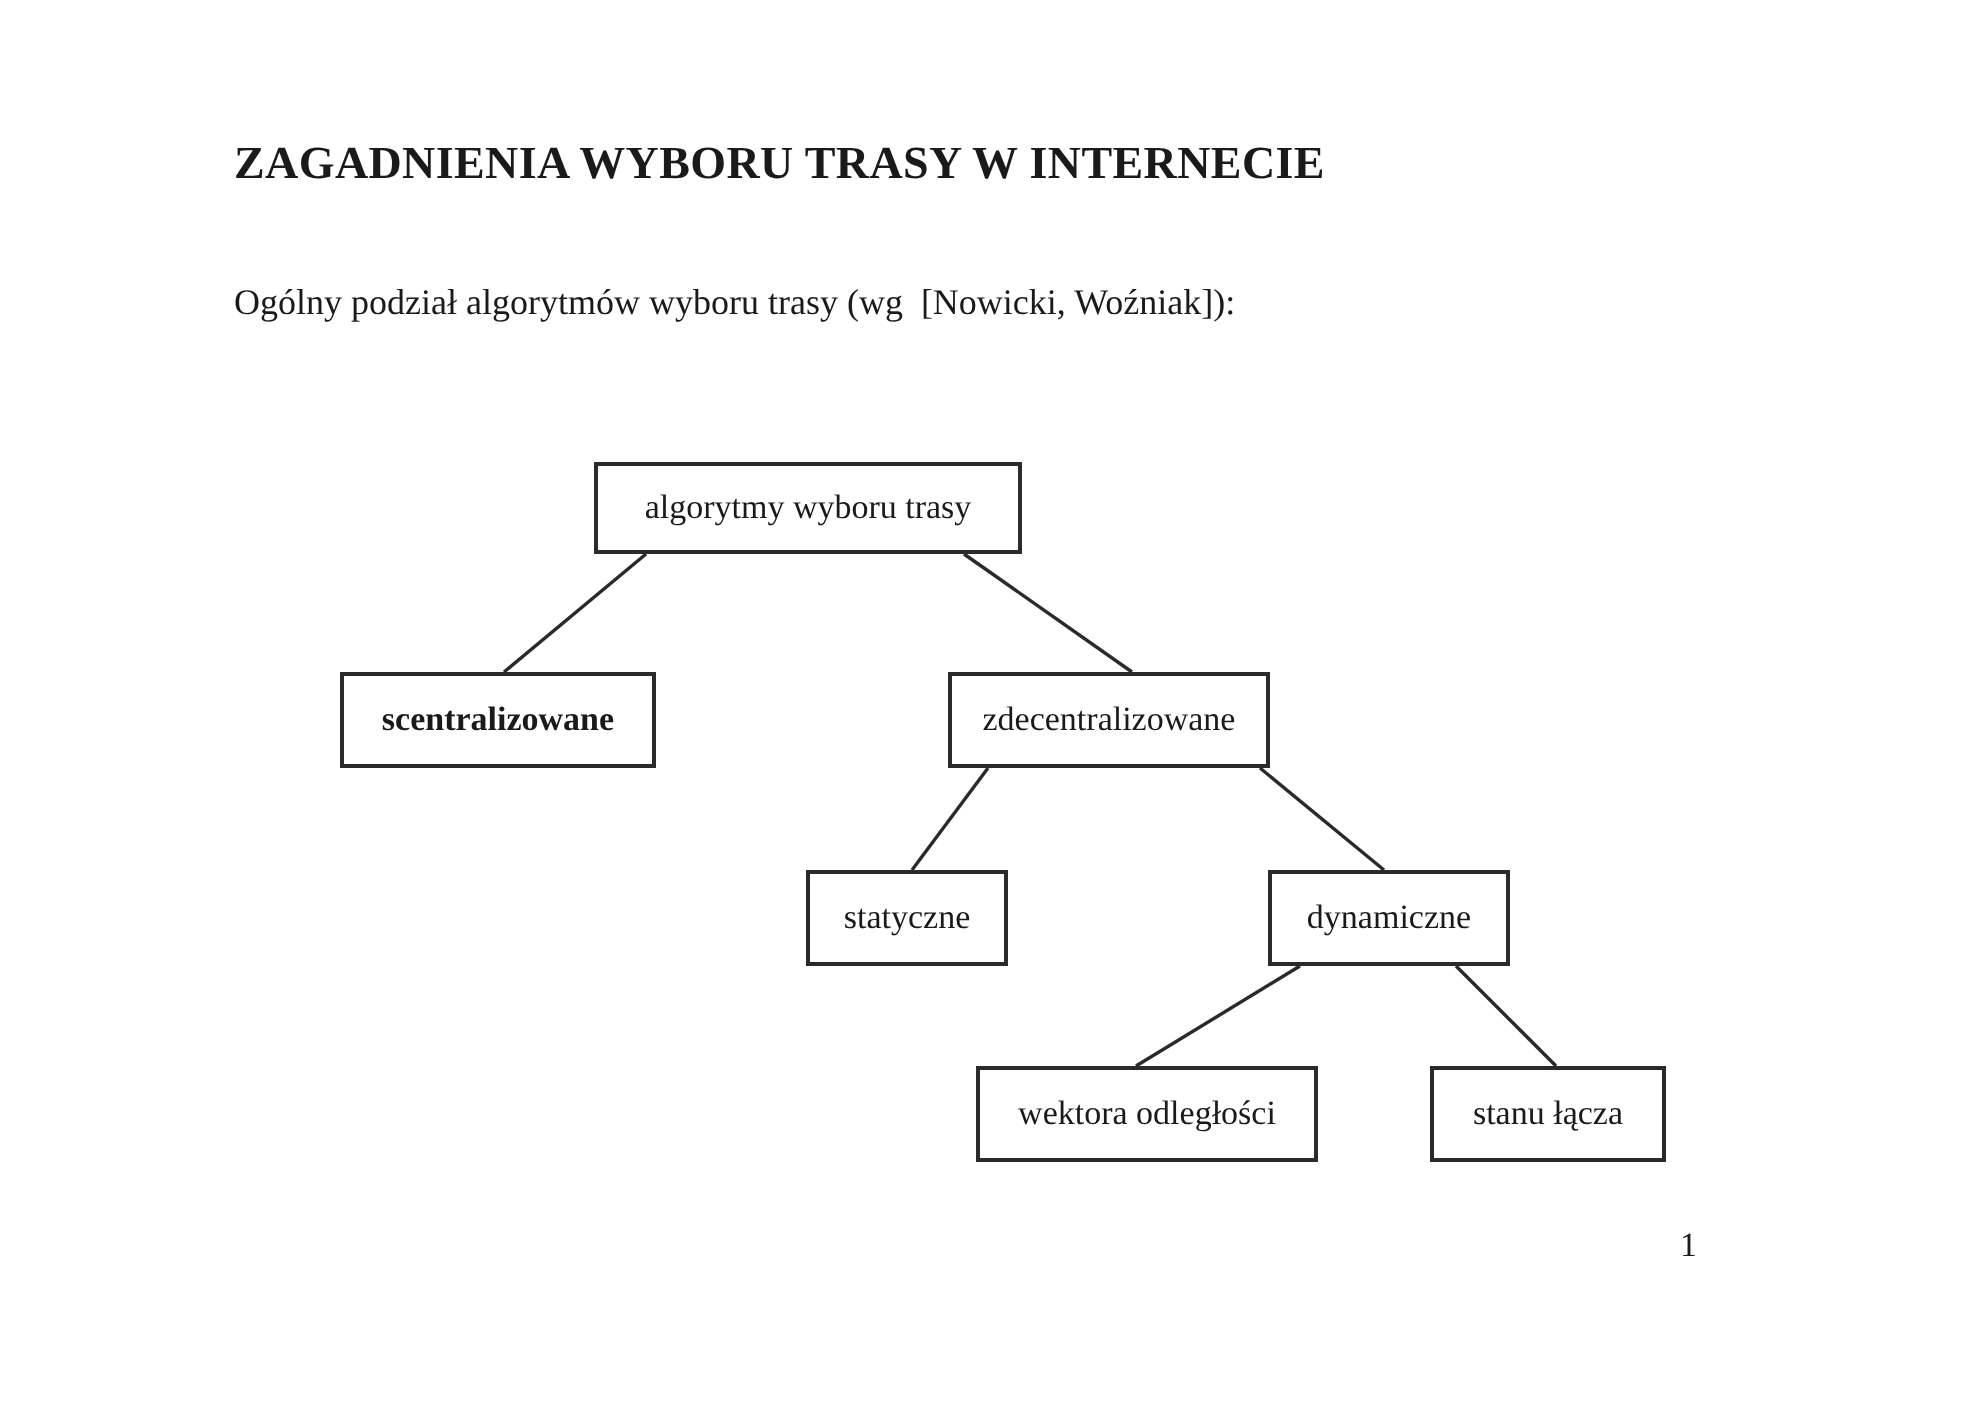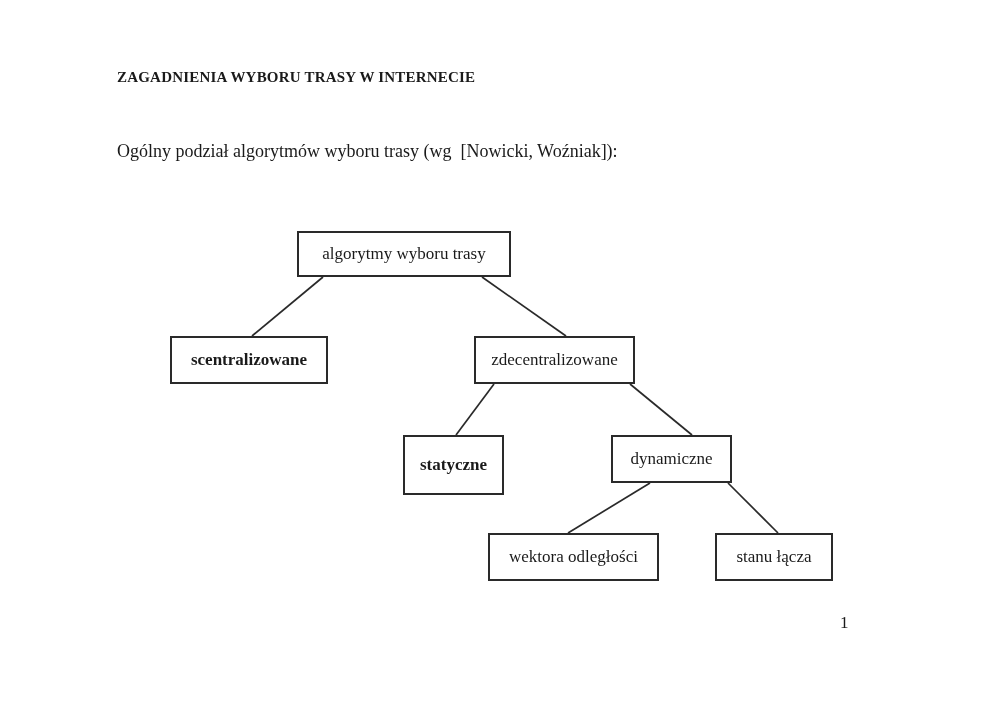--- a/index.html
+++ b/index.html
@@ -13,21 +13,21 @@
     height: 701px;
     background: #ffffff;
     font-family: "Liberation Serif", serif;
     color: #1a1a1a;
     overflow: hidden;
   }
   .doc-title {
     position: absolute;
     left: 117px;
     top: 69px;
-    font-size: 15px;
+    font-size: 23px;
     font-weight: bold;
     letter-spacing: 0.2px;
     white-space: pre;
     font-family: Liberation Serif, serif;
   }
   .doc-subtitle {
     position: absolute;
     left: 117px;
     top: 141px;
     font-size: 18px;
@@ -47,22 +47,22 @@
     display: flex;
     align-items: center;
     justify-content: center;
     font-size: 17px;
     text-align: center;
     white-space: nowrap;
   }
   .node-root            { left: 297px; top: 231px; width: 214px; height: 46px; text-align: right; }
   .node-scentralizowane { left: 170px; top: 336px; width: 158px; height: 48px; font-weight: bold; }
   .node-zdecentralizowane { left: 474px; top: 336px; width: 161px; height: 48px; }
-  .node-statyczne       { left: 403px; top: 435px; width: 101px; height: 60px; font-weight: bold; }
-  .node-dynamiczne      { left: 611px; top: 435px; width: 121px; height: 48px; }
+  .node-statyczne       { left: 403px; top: 435px; width: 101px; height: 48px; }
+  .node-dynamiczne      { left: 634px; top: 435px; width: 121px; height: 48px; }
   .node-wektora         { left: 488px; top: 533px; width: 171px; height: 48px; }
   .node-stanu           { left: 715px; top: 533px; width: 118px; height: 48px; }
   .page-number {
     position: absolute;
     left: 840px;
     top: 613px;
     font-size: 17px;
   }
 </style>
 </head>

